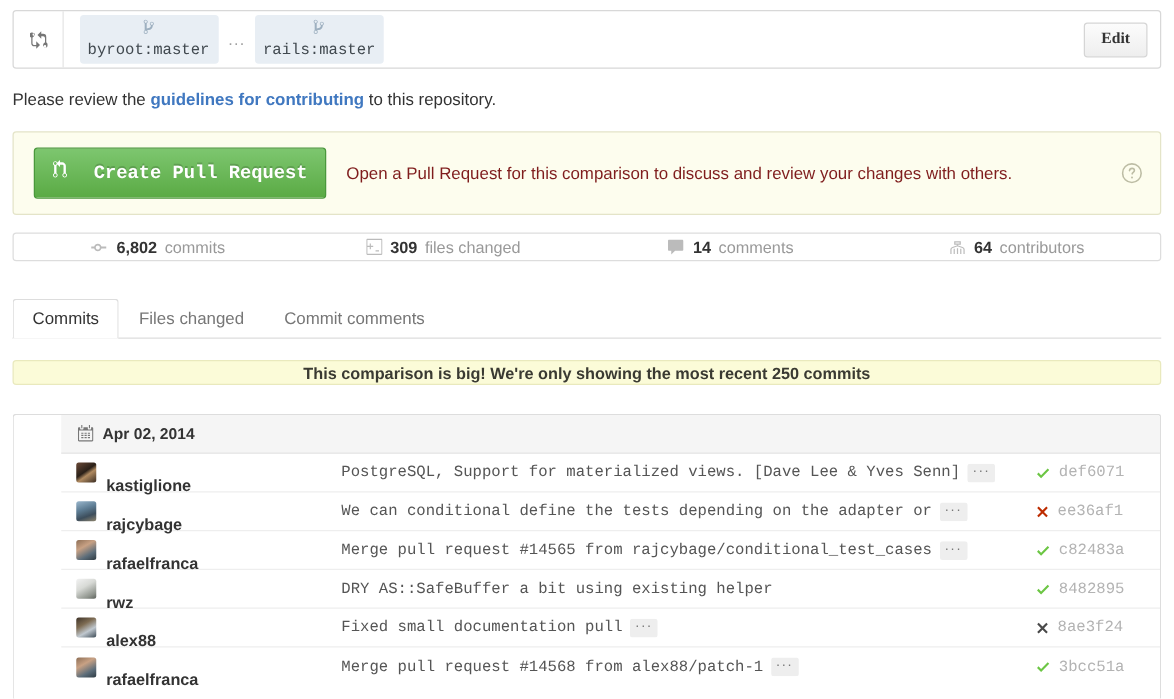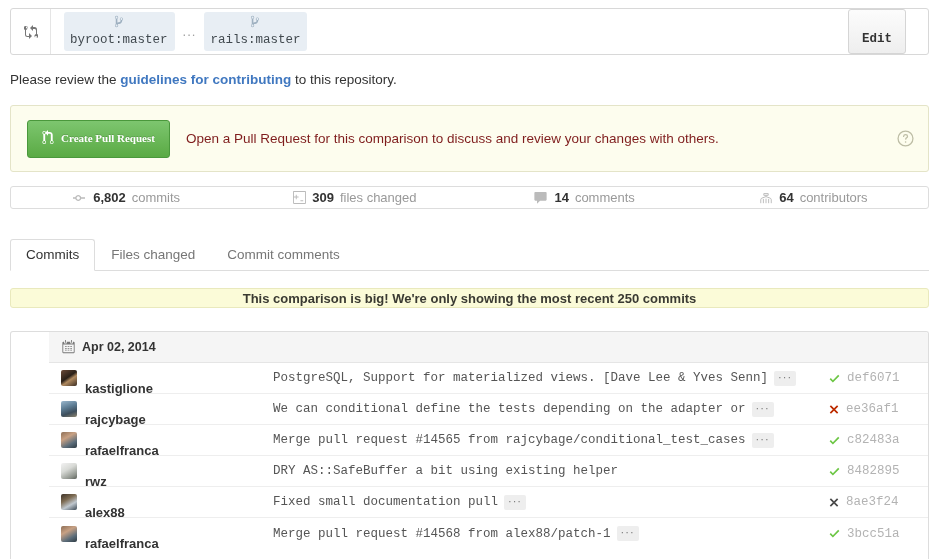--- a/index.html
+++ b/index.html
@@ -44,30 +44,30 @@
     font-size: 12.5px;
     display: inline-flex;
     align-items: center;
     gap: 5px;
     line-height: 14px;
     flex-direction: column;
   }
   .branch-pill .bicon { color: #9eb0c0; display: inline-flex; }
   .ellipsis-sep { color: #a0a0a0; font-size: 13px; letter-spacing: 1px; padding: 0 1px; }
   .edit-btn {
-    margin-right: 22px;
+    margin-right: 10px;
     background: linear-gradient(#fcfcfc, #eeeeee);
     border: 1px solid #d5d5d5;
     border-radius: 3px;
     font-size: 12.5px;
     font-weight: bold;
     color: #333333;
-    padding: 22px 13px 7px;
-    cursor: pointer;
-    font-family: Liberation Mono, monospace;
+    padding: 4px 13px 7px;
+    cursor: pointer;
+    font-family: Liberation Serif, serif;
   }
 
   
   .guidelines {
     position: absolute; left: 10px; top: 72px;
     font-size: 13.5px; color: #333333;
   }
   .guidelines a {
     color: #4078c0; font-weight: bold; text-decoration: none;
   }
@@ -81,26 +81,26 @@
     border-radius: 3px;
     display: flex; align-items: center;
     padding: 0 14px 0 16px;
   }
   .btn-create-pr {
     background: linear-gradient(#7dc66f, #5aaa44);
     border: 1px solid #4a983c;
     border-radius: 3px;
     color: #ffffff;
     font-weight: bold;
-    font-size: 11px;
+    font-size: 15px;
     padding: 9px 14px 10px;
-    display: inline-flex; align-items: center; gap: 7px;
+    display: inline-flex; align-items: center; gap: 21px;
     cursor: pointer;
     text-shadow: 0 -1px 0 rgba(0,0,0,.16);
-    font-family: Liberation Serif, serif;
+    font-family: Liberation Mono, monospace;
   }
   .pr-desc {
     margin-left: 16px;
     font-size: 13.5px;
     color: #7f1d1d;
     flex: 1;
   }
   .help-icon { color: #bdbda5; display: inline-flex; cursor: pointer; }
 
   

